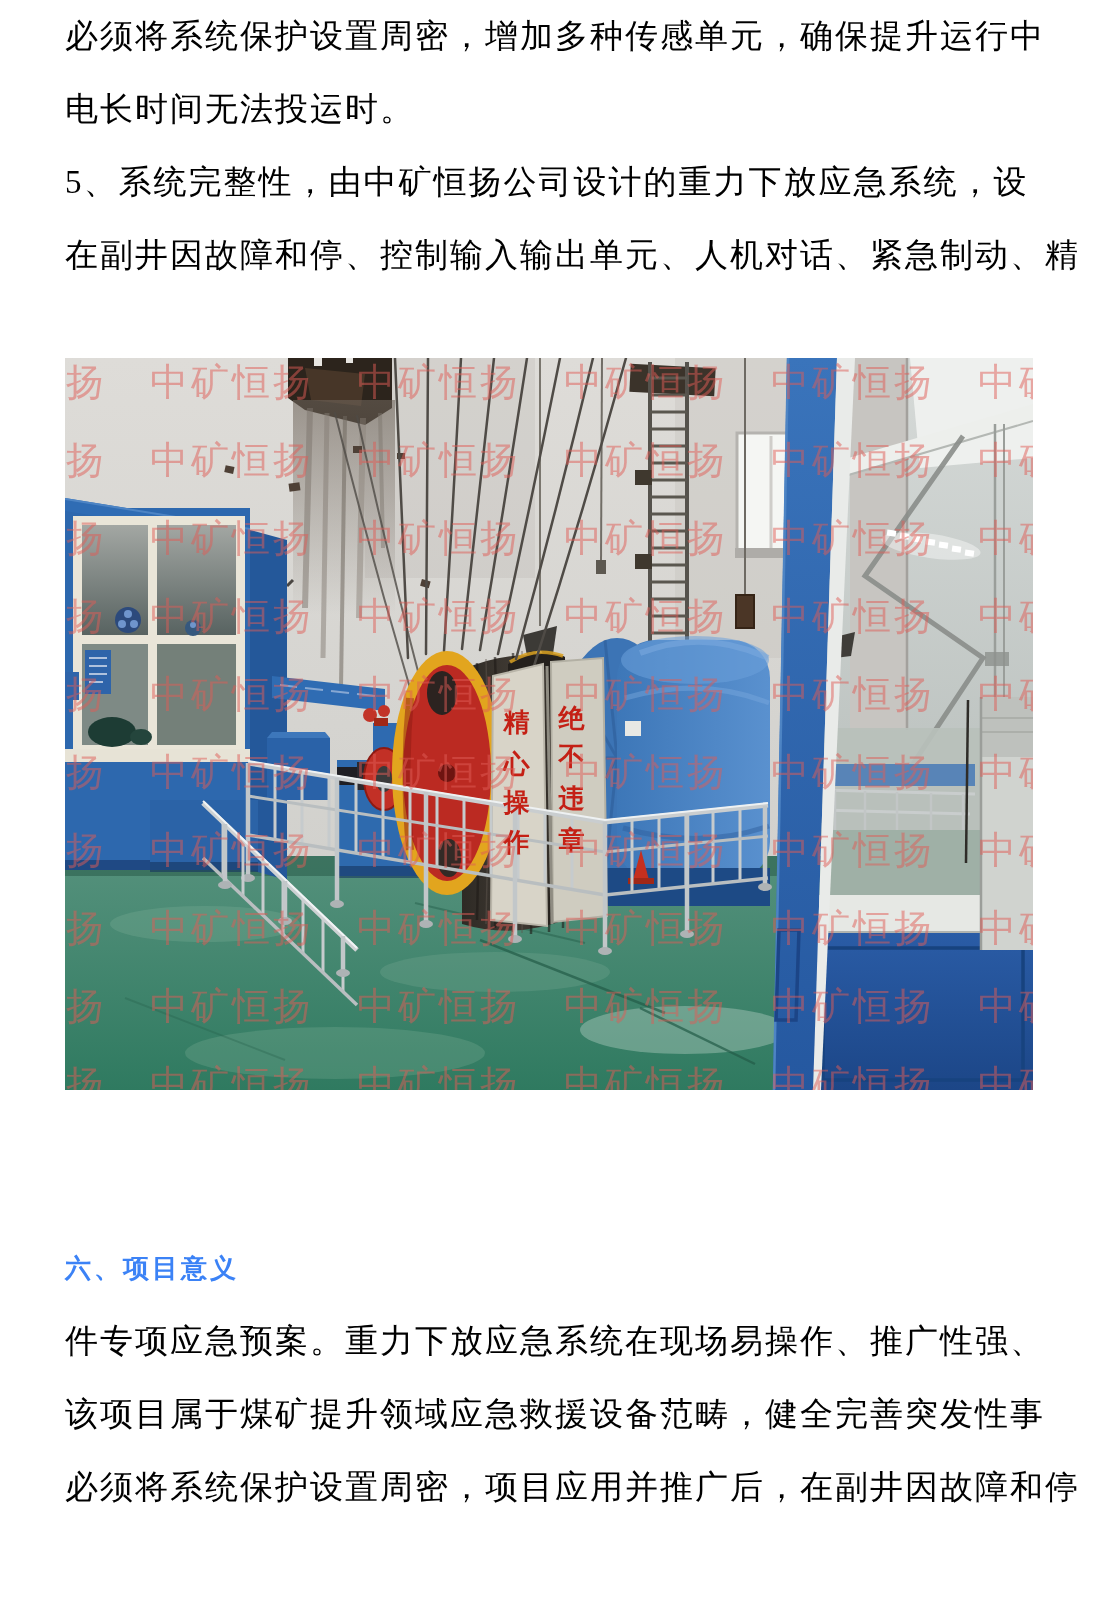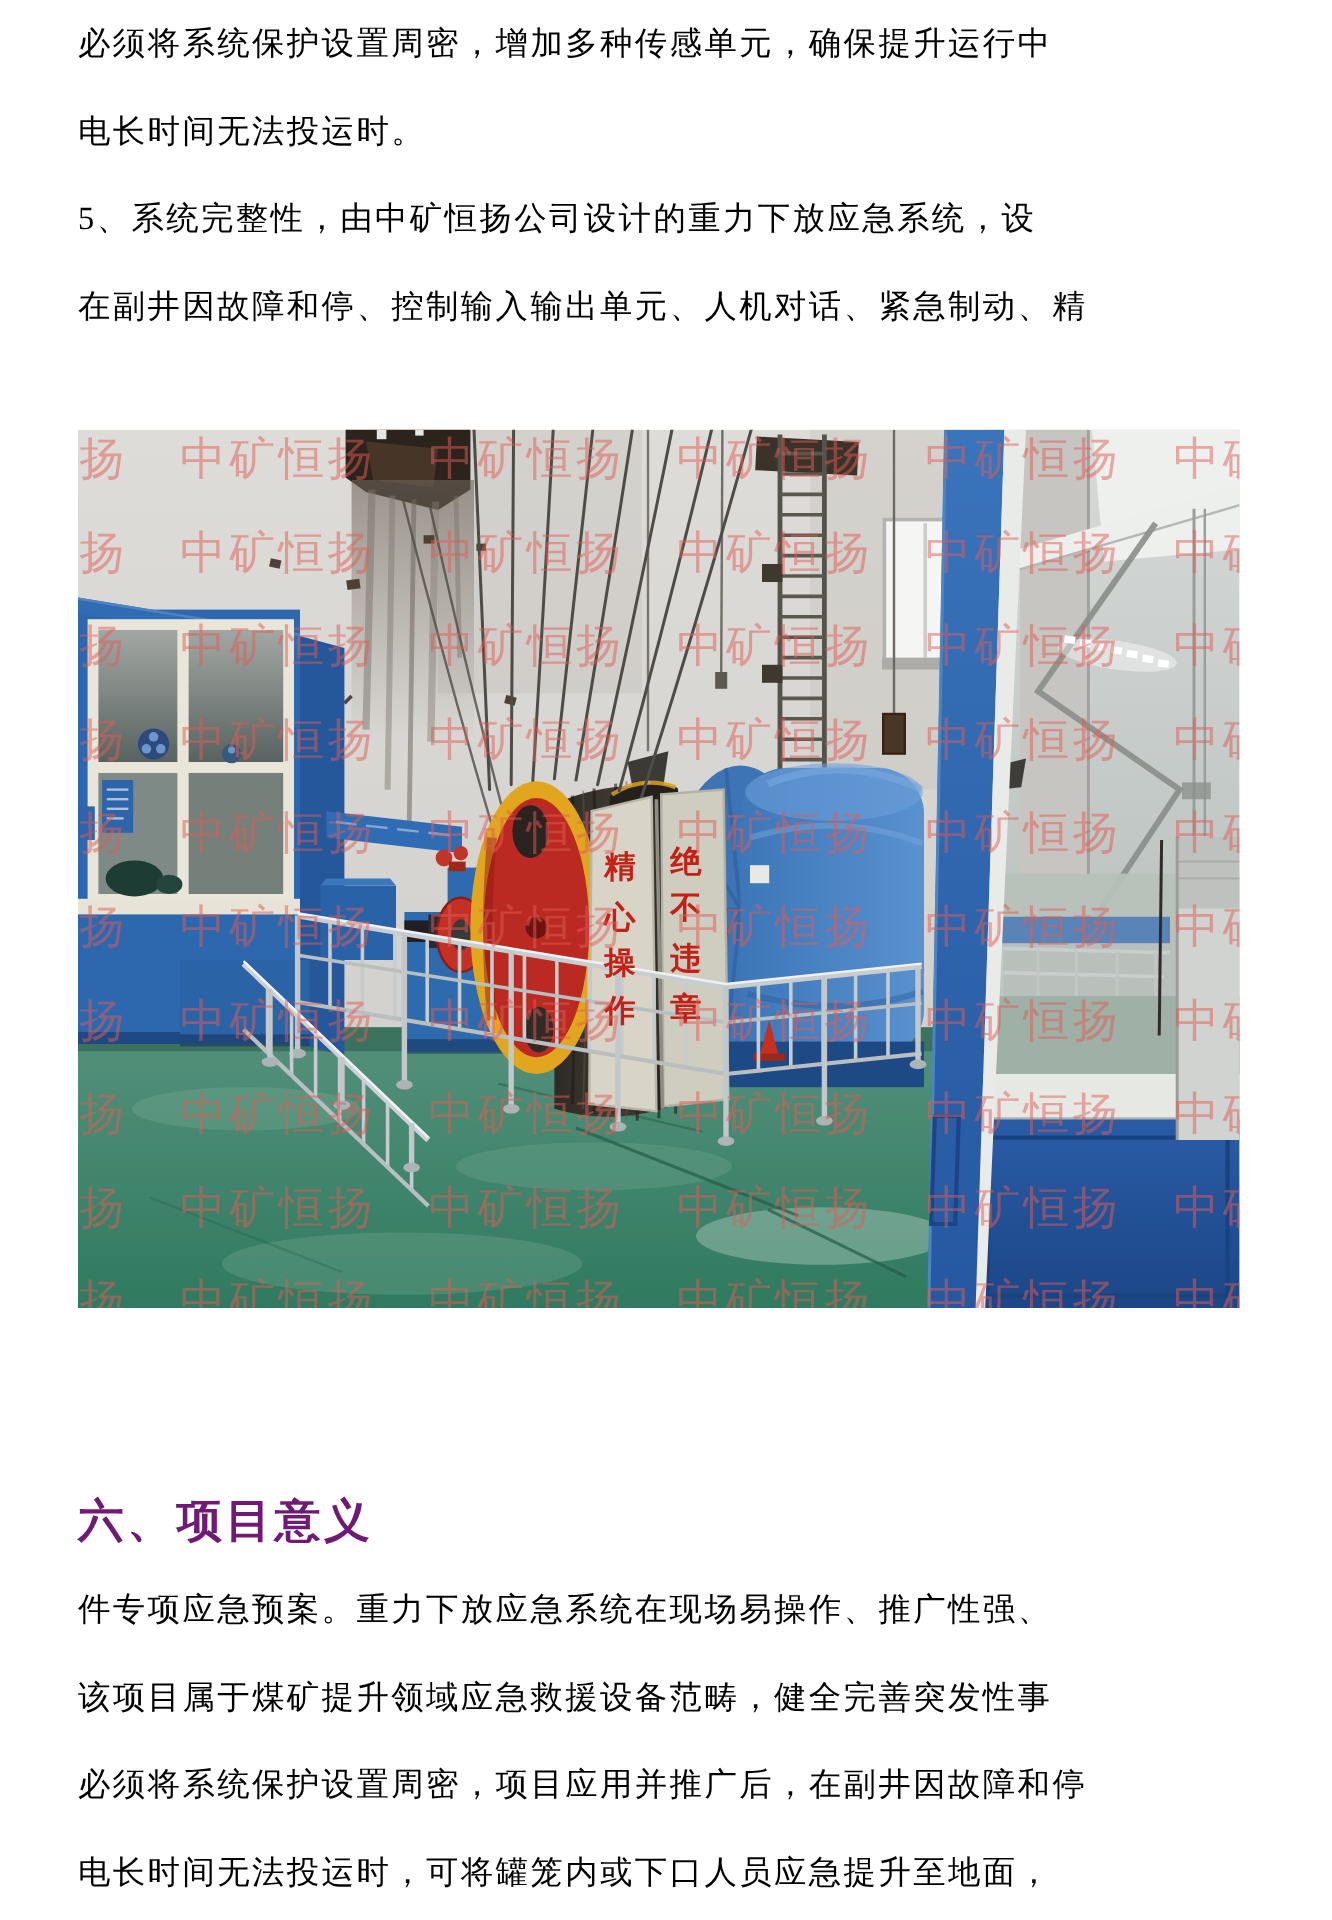--- a/index.html
+++ b/index.html
@@ -1,22 +1,22 @@
 <!DOCTYPE html>
 <html><head>
 <meta charset="utf-8">
 <style>
   html,body{margin:0;padding:0;background:#ffffff;}
   #page{position:relative;width:1110px;height:1600px;background:#ffffff;overflow:hidden;
         font-family:"Liberation Serif","DejaVu Serif",serif;}
   .textblock{position:absolute;left:65px;width:985px;color:#000;}
-  .tline{height:73px;line-height:73px;font-size:27px;letter-spacing:2px;white-space:nowrap;}
+  .tline{height:73px;line-height:73px;font-size:33px;letter-spacing:2px;white-space:nowrap;}
   #heading-block{position:absolute;left:65px;top:1232px;height:73px;line-height:73px;
         font-family:"Liberation Sans","DejaVu Sans",sans-serif;font-weight:bold;
-        font-size:38px;letter-spacing:3px;color:#701a75;white-space:nowrap;}
+        font-size:26px;letter-spacing:3px;color:#3b82f6;white-space:nowrap;}
   #photo{position:absolute;left:65px;top:358px;width:968px;height:732px;overflow:hidden;}
   #photo svg{position:absolute;left:0;top:0;}
   
   #wm-layer{position:absolute;left:0;top:0;width:968px;height:732px;pointer-events:none;overflow:hidden;}
   .wm{position:absolute;font-family:"Liberation Sans","DejaVu Sans",sans-serif;
       font-size:38px;letter-spacing:3px;color:rgba(223,92,85,0.50);white-space:nowrap;}
   
   .signtext{position:absolute;writing-mode:vertical-rl;text-orientation:upright;
       font-family:"Liberation Sans","DejaVu Sans",sans-serif;font-weight:bold;
       font-size:26px;letter-spacing:40px;color:#c42015;line-height:30px;}
@@ -497,16 +497,15 @@
         <span class="wm" style="left: 913px; top: 701px;">中矿恒扬</span>
       </div>
   </div>
 
   <div id="heading-block">六、项目意义</div>
 
   <div class="textblock" style="top:1305px;">
     <div class="tline">件专项应急预案。重力下放应急系统在现场易操作、推广性强、</div>
     <div class="tline">该项目属于煤矿提升领域应急救援设备范畴，健全完善突发性事</div>
     <div class="tline">必须将系统保护设置周密，项目应用并推广后，在副井因故障和停</div>
-    <div class="tline">电长时间无法投运时，可将罐笼内或下口人员应急提升至地面，</div>
   </div>
 
 </div>
 
 </body></html>

